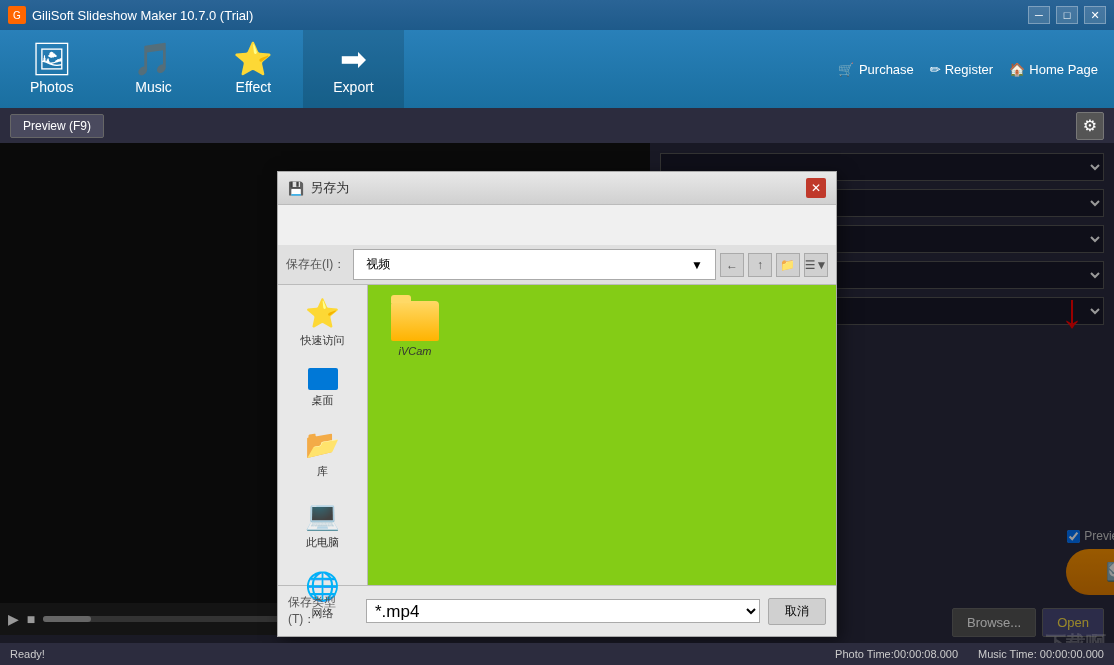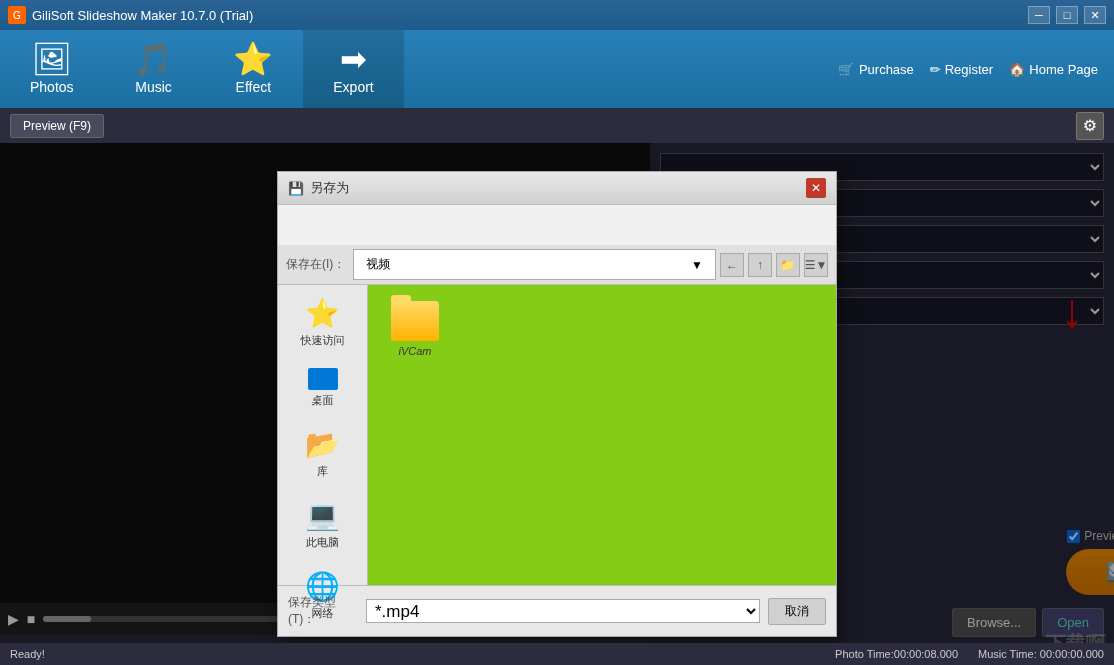--- a/index.html
+++ b/index.html
@@ -206,21 +206,21 @@
       justify-content: flex-end;
     }
     .browse-btn, .open-btn {
       padding: 6px 14px;
       font-size: 13px;
       cursor: pointer;
       border: 1px solid #666;
       border-radius: 2px;
     }
     .browse-btn { background: #555; color: white; }
-    .open-btn { background: #4a4a7a; color: #5eead4; }
+    .open-btn { background: #4a4a7a; color: #fde047; }
 
     
     .start-area {
       position: absolute;
       bottom: 60px;
       left: 300px;
       width: 200px;
     }
     .start-btn {
       background: linear-gradient(to bottom, #ff9500, #e68000);

